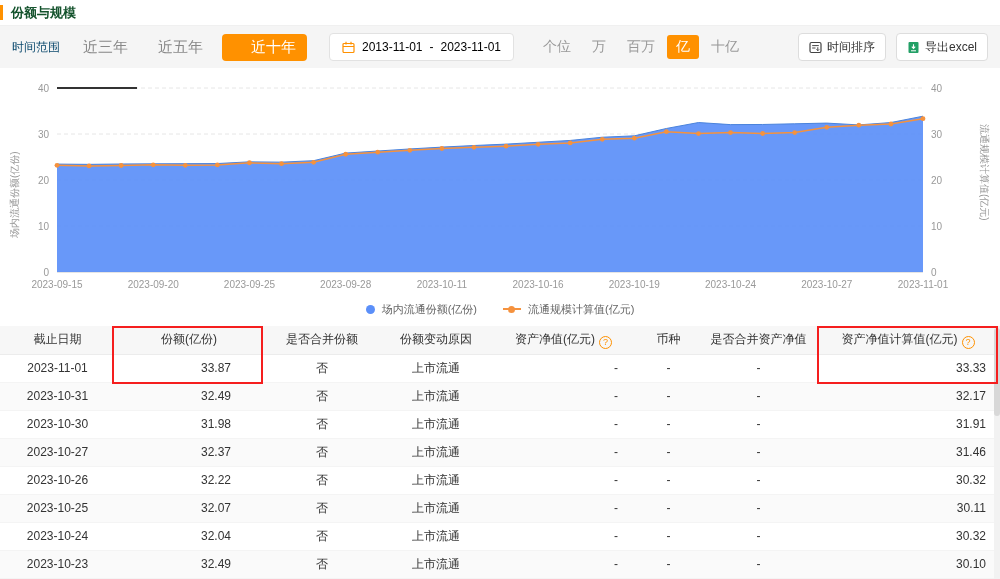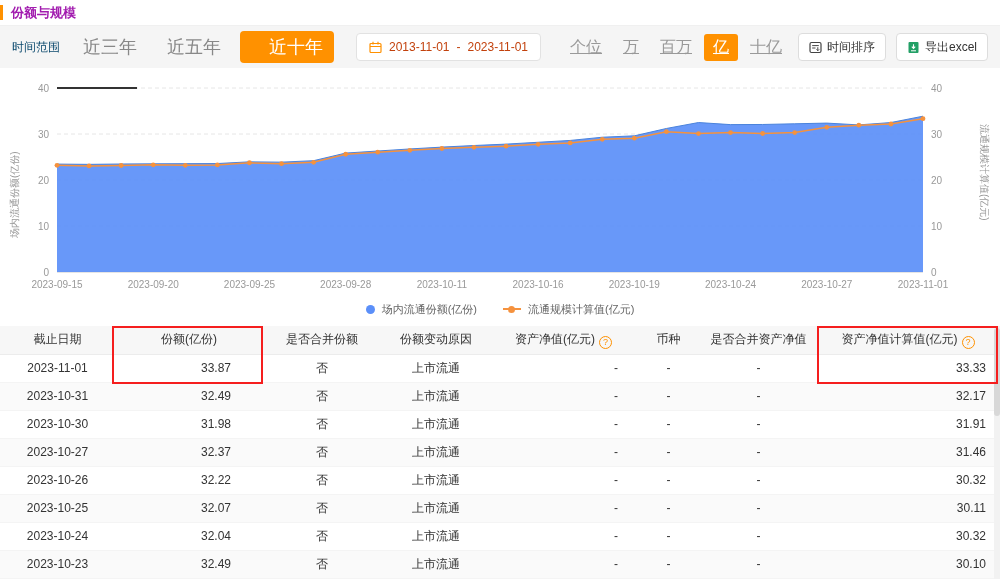--- a/index.html
+++ b/index.html
@@ -4,32 +4,32 @@
 <style>
   * { box-sizing: border-box; }
   html,body { margin:0; padding:0; }
   body {
     width:1000px; height:579px; overflow:hidden; background:#fff;
     font-family:"Liberation Sans","DejaVu Sans",sans-serif; font-size:12px; color:#333;
   }
   
   .top-bar { height:26px; display:flex; align-items:center; background:#fff; border-bottom:1px solid #f0f0f0; }
   .accent { width:3px; height:15px; background:#ff9100; margin:0 8px 0 0; }
-  .page-title { font-weight:bold; font-size:13px; color:#a21caf; }
+  .page-title { font-weight:bold; font-size:13px; color:#14532d; }
   .fund-code { margin-left:auto; padding-right:10px; font-size:12px; color:#222; }
   
   .filter-bar { height:42px; background:#f5f5f5; display:flex; align-items:center; padding:0 12px; }
   .filter-label { color:#0c4a6e; margin-right:12px; }
   .range-group { display:flex; align-items:center; }
-  .range-btn { background:none; border:none; color:#888; font-size:18px; margin-right:8px; padding:4px 11px; cursor:pointer; font-family:Liberation Sans, sans-serif; }
+  .range-btn { background:none; border:none; color:#888; font-size:15px; margin-right:8px; padding:4px 11px; cursor:pointer; font-family:Liberation Sans, sans-serif; }
   .range-btn.active { background:#ff9100; color:#fff; border-radius:4px;padding-left:29px; }
   .date-picker { display:flex; align-items:center; gap:7px; background:#fff; border:1px solid #e2e2e2; border-radius:4px; height:28px; padding:0 12px; margin:0 20px 0 14px; cursor:pointer; }
-  .date-text { color:#c2410c; }
+  .date-text { color:#000000; }
   .unit-group { display:flex; align-items:center; gap:3px; }
-  .unit-btn { background:none; border:none; color:#999; font-size:16px; padding:3px 9px; cursor:pointer; font-family:inherit;text-decoration:underline; }
+  .unit-btn { background:none; border:none; color:#999; font-size:14px; padding:3px 9px; cursor:pointer; font-family:inherit; }
   .unit-btn.active { background:#ff9100; color:#fff; border-radius:3px; }
   .bar-spacer { flex:1; }
   .tool-btn { display:flex; align-items:center; gap:5px; background:#fff; border:1px solid #ddd; border-radius:4px; height:28px; padding:0 10px; font-size:12px; color:#333; cursor:pointer; font-family:inherit; }
   .tool-btn + .tool-btn { margin-left:10px;justify-content:space-between; }
   
   .chart-section { position:relative; height:252px; background:#fff; }
   #chart-svg { display:block; }
   .y-axis-label { position:absolute; font-size:10px; color:#999; white-space:nowrap; }
   .y-left  { left:8px;  top:170px; transform:rotate(-90deg); transform-origin:left top; }
   .y-right { left:991px; top:56px; transform:rotate(90deg);  transform-origin:left top; }

